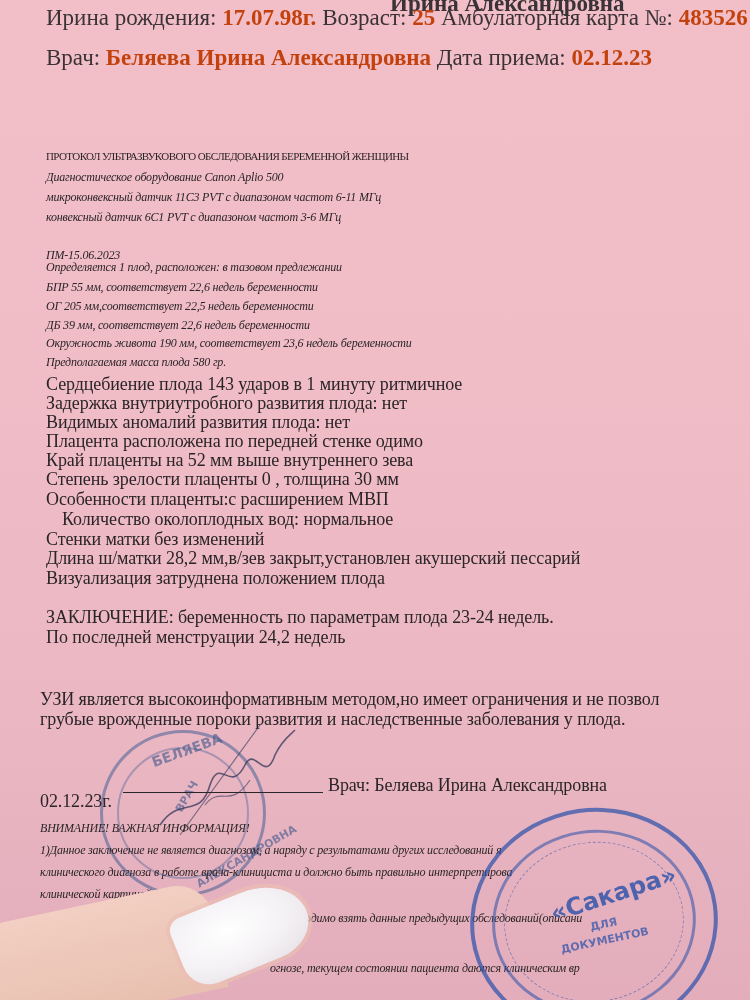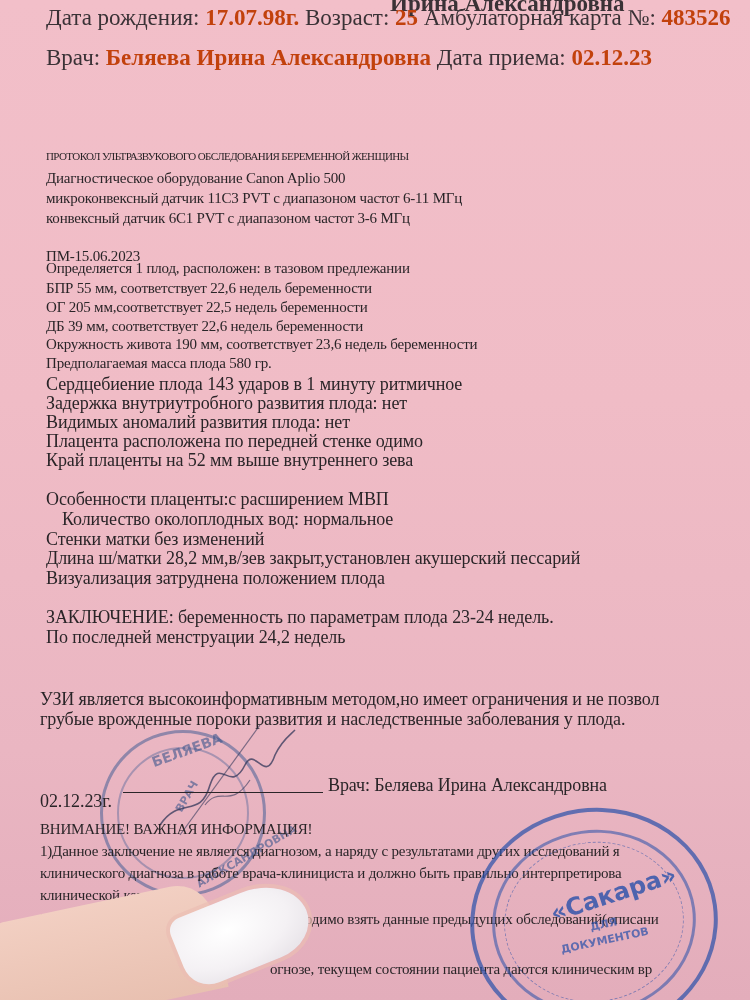--- a/index.html
+++ b/index.html
@@ -6,21 +6,21 @@
   body {
     width:750px; height:1000px; overflow:hidden; position:relative;
     background: linear-gradient(180deg, #f2bfc9 0%, #f0bcc6 40%, #eab6c2 75%, #e3adbb 100%);
     font-family: "Liberation Serif", serif;
     color:#2a2528;
   }
   .page { position:absolute; left:0; top:0; width:750px; height:1000px; }
   .line { position:absolute; white-space:nowrap; line-height:1; }
   .hdr { font-size:23px; color:#3a3236; }
   .hdr b { font-weight:bold; color:#c2410c; }
-  .t { font-size:15px; letter-spacing:-0.2px; }
+  .t { font-size:12px; letter-spacing:-0.2px;font-style:italic; }
   .t2 { font-size:18px; letter-spacing:-0.1px; }
   .title { font-size:11px; letter-spacing:-0.6px; }
   .sig-line { position:absolute; left:123px; top:792px; width:200px; border-top:1.3px solid #2a2528; }
 
   
   .stamp-small { position:absolute; left:100px; top:730px; width:160px; height:160px; border-radius:50%;
     border:3px solid rgba(70,95,150,.55); }
   .stamp-small::after { content:""; position:absolute; inset:14px; border-radius:50%; border:2px solid rgba(70,95,150,.4); }
   .stamp-text-s { position:absolute; color:rgba(60,85,140,.6); font-family:"DejaVu Sans", sans-serif; font-weight:bold; font-size:14px; }
   .stamp-big { position:absolute; left:470px; top:808px; width:240px; height:220px; border-radius:50%;
@@ -41,21 +41,21 @@
     border-radius:20px 80px 60px 40px / 20px 60px 50px 40px; transform:rotate(-22deg);
     box-shadow: 0 0 0 4px rgba(235,190,180,.7); }
 </style>
 </head>
 <body>
 
 <div class="page">
 
   <div class="line hdr" style="left:390px; top:-8px; font-weight:bold;">Ирина Александровна</div>
   <div class="line hdr" style="left:46px; top:6px;">
-    <span>Дата рождения:</span>
+    <span>Ирина рождения:</span>
     <b>17.07.98г.</b>
     <span>Возраст:</span>
     <b>25</b>
     <span>Амбулаторная карта №:</span>
     <b>483526</b>
   </div>
   <div class="line hdr" style="left:46px; top:46px;">
     <span>Врач:</span>
     <b>Беляева Ирина Александровна</b>
     <span>Дата приема:</span>
@@ -72,20 +72,21 @@
   <div class="line t" style="left:46px; top:281px;">БПР 55 мм, соответствует 22,6 недель беременности</div>
   <div class="line t" style="left:46px; top:300px;">ОГ 205 мм,соответствует 22,5 недель беременности</div>
   <div class="line t" style="left:46px; top:319px;">ДБ 39 мм, соответствует 22,6 недель беременности</div>
   <div class="line t" style="left:46px; top:337px;">Окружность живота 190 мм, соответствует 23,6 недель беременности</div>
   <div class="line t" style="left:46px; top:356px;">Предполагаемая масса плода 580 гр.</div>
   <div class="line t2" style="left:46px; top:375px;">Сердцебиение плода 143 ударов в 1 минуту ритмичное</div>
   <div class="line t2" style="left:46px; top:394px;">Задержка внутриутробного развития плода: нет</div>
   <div class="line t2" style="left:46px; top:413px;">Видимых аномалий развития плода: нет</div>
   <div class="line t2" style="left:46px; top:432px;">Плацента расположена по передней стенке одимо</div>
   <div class="line t2" style="left:46px; top:451px;">Край плаценты на 52 мм выше внутреннего зева</div>
+  <div class="line t2" style="left:46px; top:470px;">Степень зрелости плаценты 0 , толщина 30 мм</div>
   <div class="line t2" style="left:46px; top:490px;">Особенности плаценты:с расширением МВП</div>
   <div class="line t2" style="left:62px; top:510px;text-align:center;">Количество околоплодных вод: нормальное</div>
   <div class="line t2" style="left:46px; top:530px;">Стенки матки без изменений</div>
   <div class="line t2" style="left:46px; top:549px;">Длина ш/матки 28,2 мм,в/зев закрыт,установлен акушерский пессарий</div>
   <div class="line t2" style="left:46px; top:569px;">Визуализация затруднена положением плода</div>
 
   <div class="line t2" style="left:46px; top:608px;">ЗАКЛЮЧЕНИЕ: беременность по параметрам плода 23-24 недель.</div>
   <div class="line t2" style="left:46px; top:628px;">По последней менструации 24,2 недель</div>
 
   <div class="line t2" style="left:40px; top:690px;">УЗИ является высокоинформативным методом,но имеет ограничения и не позвол</div>

